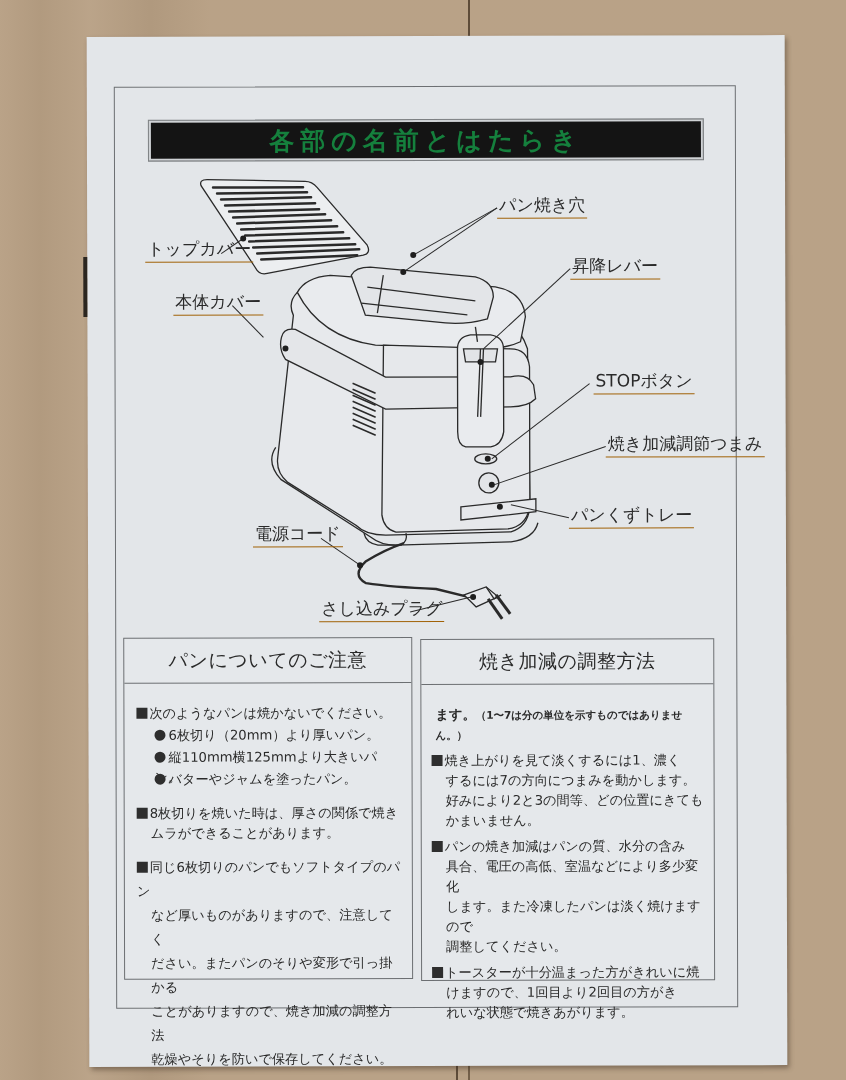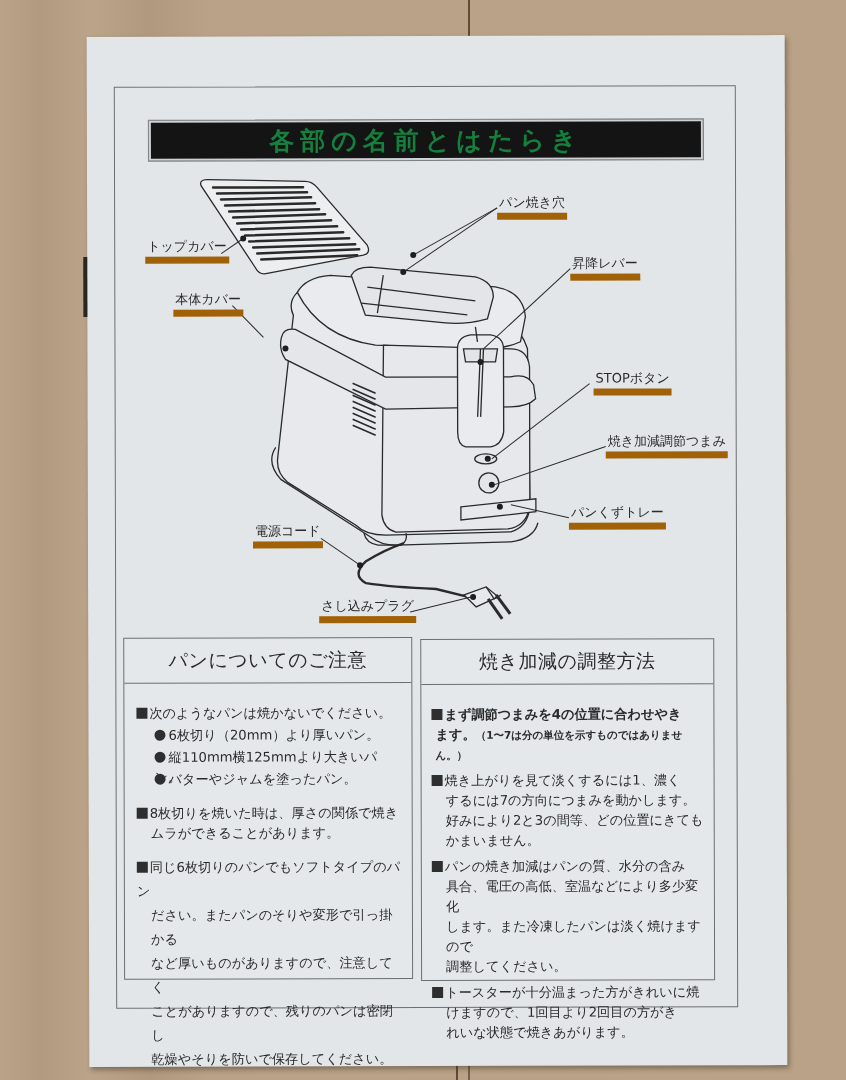--- a/index.html
+++ b/index.html
@@ -32,22 +32,22 @@
     background: #141414; border: 2px solid #cfd2d5; outline: 1px solid #7d8083;
     display: flex; align-items: center; justify-content: center;
   }
   .title-bar span {
     color: #15803d; font-size: 25px; letter-spacing: 6px; font-weight: bold;
   }
 
   
   .diagram { position: absolute; left: 0; top: 0; width: 698px; height: 560px; }
   .label {
-    position: absolute; font-size: 13px; color: #2a2a2a; white-space: nowrap;
-    padding: 0 2px 1px 2px; border-bottom: 7px solid #a16207;
+    position: absolute; font-size: 17px; color: #2a2a2a; white-space: nowrap;
+    padding: 0 2px 1px 2px; border-bottom: 1px solid #a16207;
   }
 
   
   .box {
     position: absolute; border: 1px solid #6c6f72; background: #e5e8eb;
   }
   .box-head {
     height: 44px; border-bottom: 1px solid #6c6f72;
     display: flex; align-items: center; justify-content: center;
     font-size: 19px; letter-spacing: 0.5px;
@@ -192,33 +192,32 @@
             <div><span class="dot"></span><span>縦110mm横125mmより大きいパン。</span></div>
             <div><span class="dot"></span><span>バターやジャムを塗ったパン。</span></div>
           </div>
         </div>
         <div class="para">
           <span class="line"><span class="sq"></span><span>8枚切りを焼いた時は、厚さの関係で焼き</span></span>
           <span class="indent">ムラができることがあります。</span>
         </div>
         <div class="para" style="line-height:24px;">
           <span class="line"><span class="sq"></span><span>同じ6枚切りのパンでもソフトタイプのパン</span></span>
+          <span class="indent">など厚いものがありますので、注意してく</span>
           <span class="indent">ださい。またパンのそりや変形で引っ掛かる</span>
-          <span class="indent">など厚いものがありますので、注意してく</span>
-          <span class="indent">ことがありますので、残りのパンは密閉し</span>
+          <span class="indent">ことがありますので、焼き加減の調整方法</span>
           <span class="indent">乾燥やそりを防いで保存してください。</span>
         </div>
       </div>
     </div>
 
     <div class="box" style="left:304px;top:552px;width:292px;height:340px;">
       <div class="box-head">焼き加減の調整方法</div>
       <div class="box-body" style="padding-left:10px;">
         <div class="para bold" style="margin-bottom:6px;">
-          <span class="line"><span class="sq"></span><span>まず調節つまみを4の位置に合わせやき</span></span>
           <span class="indent" style="padding-left:4px;"><span>ます。</span><span class="small-note">（1〜7は分の単位を示すものではありません。）</span></span>
         </div>
         <div class="para" style="margin-bottom:6px;">
           <span class="line"><span class="sq"></span><span>焼き上がりを見て淡くするには1、濃く</span></span>
           <span class="indent">するには7の方向につまみを動かします。</span>
           <span class="indent">好みにより2と3の間等、どの位置にきても</span>
           <span class="indent">かまいません。</span>
         </div>
         <div class="para" style="margin-bottom:6px;">
           <span class="line"><span class="sq"></span><span>パンの焼き加減はパンの質、水分の含み</span></span>

